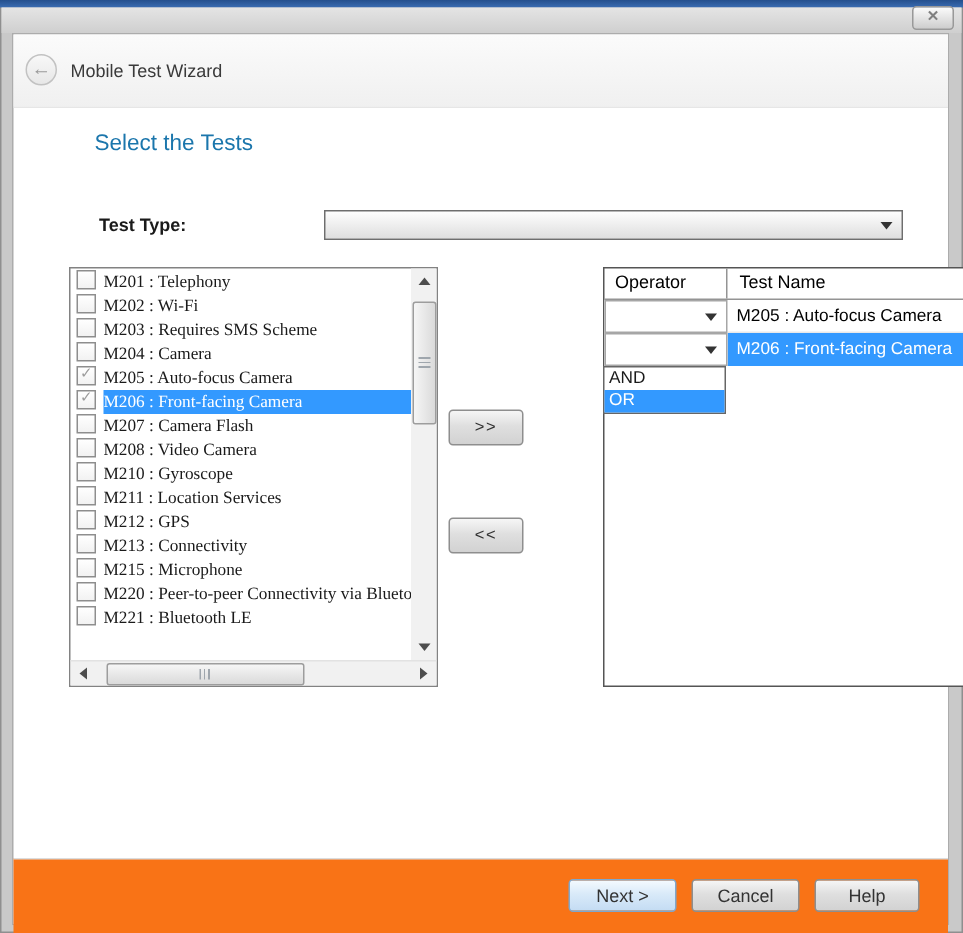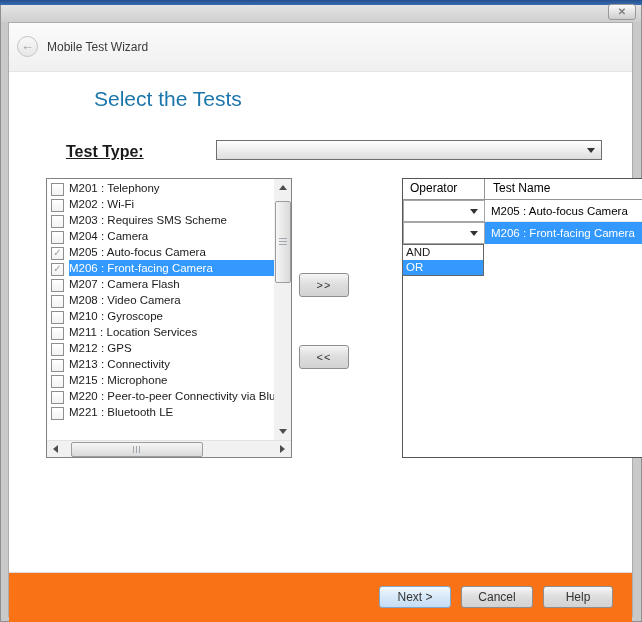--- a/index.html
+++ b/index.html
@@ -17,33 +17,33 @@
 
   
   .dialog{left:8px;top:22px;width:625px;height:595px;background:#FFF;border:1px solid #ACACAC;box-sizing:border-box;}
 
   .wiz-header{left:0;top:0;width:623px;height:48px;background:linear-gradient(#FBFBFB,#F0F0F0);border-bottom:1px solid #E6E6E6;}
   .back-btn{left:8px;top:13px;width:21px;height:21px;border:1px solid #C2C2C2;border-radius:50%;
             background:linear-gradient(#F8F8F8,#E7E7E7);box-sizing:border-box;}
   .back-btn span{display:block;text-align:center;line-height:18px;font-size:13px;font-weight:bold;color:#9A9A9A;}
   .wiz-title{left:38px;top:0;height:60px;line-height:48px;font-size:12px;color:#3A3A3A;}
 
-  .page-title{left:54px;top:64px;font-size:21px;color:var(--heading);margin-left:31px;}
-
-  .tt-label{left:57px;top:120px;font-size:16px;font-weight:bold;color:#1A1A1A;text-decoration:underline;}
+  .page-title{left:54px;top:64px;font-size:15px;color:var(--heading);}
+
+  .tt-label{left:57px;top:120px;font-size:12px;font-weight:bold;color:#1A1A1A;}
   .combobox{left:207px;top:117px;width:386px;height:20px;border:1px solid #6E6E6E;box-sizing:border-box;
             background:linear-gradient(#FEFEFE,#DEDEDE);font-size:12px;line-height:18px;padding:0 20px 0 4px;
             white-space:nowrap;overflow:hidden;}
   .tri-down{width:0;height:0;border-left:4px solid transparent;border-right:4px solid transparent;border-top:5px solid #333;}
   .combobox .tri-down{position:absolute;right:6px;top:7px;}
 
   
   .listbox{left:37px;top:155px;width:246px;height:280px;border:1px solid #828282;box-sizing:border-box;background:#FFF;}
   .list-items{position:absolute;left:0;top:1px;width:227px;}
-  .list-item{display:flex;align-items:flex-end;height:16px;}
+  .list-item{display:flex;align-items:flex-start;height:16px;font-family:Liberation Serif, serif;}
   .checkbox{flex:none;width:11px;height:11px;border:1px solid #8E8E8E;margin:0 5px 0 4px;
             background:linear-gradient(#FFF,#F2F2F2);font-size:10px;line-height:10px;text-align:center;color:#9C9C9C;}
   .item-label{flex:1;height:16px;line-height:16px;font-size:11.5px;color:#1A1A1A;white-space:nowrap;overflow:hidden;}
   .list-item.selected .item-label{background:var(--selection);color:#FFF;}
 
   .vscroll{position:absolute;right:0;top:0;width:17px;height:261px;background:#F1F1F1;}
   .hscroll{position:absolute;left:0;top:261px;width:244px;height:17px;background:#F1F1F1;border-top:1px solid #E2E2E2;box-sizing:border-box;}
   .sbtn{position:absolute;width:17px;height:17px;display:flex;align-items:center;justify-content:center;}
   .tri-up{width:0;height:0;border-left:4px solid transparent;border-right:4px solid transparent;border-bottom:5px solid #4D4D4D;}
   .tri-dn{width:0;height:0;border-left:4px solid transparent;border-right:4px solid transparent;border-top:5px solid #4D4D4D;}

